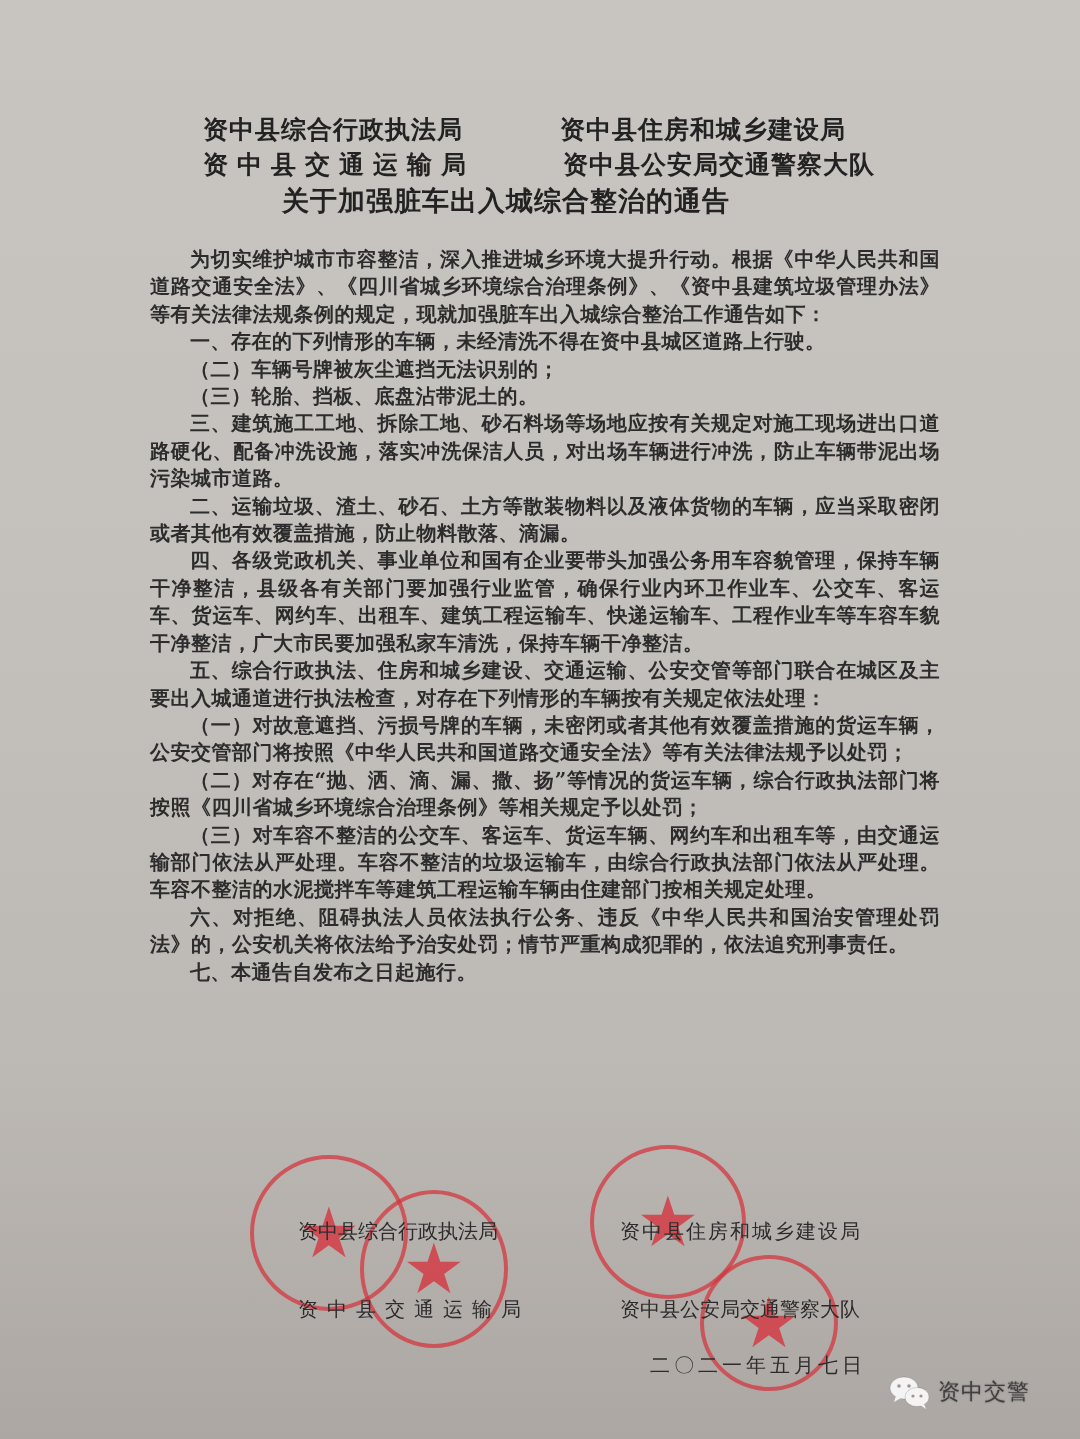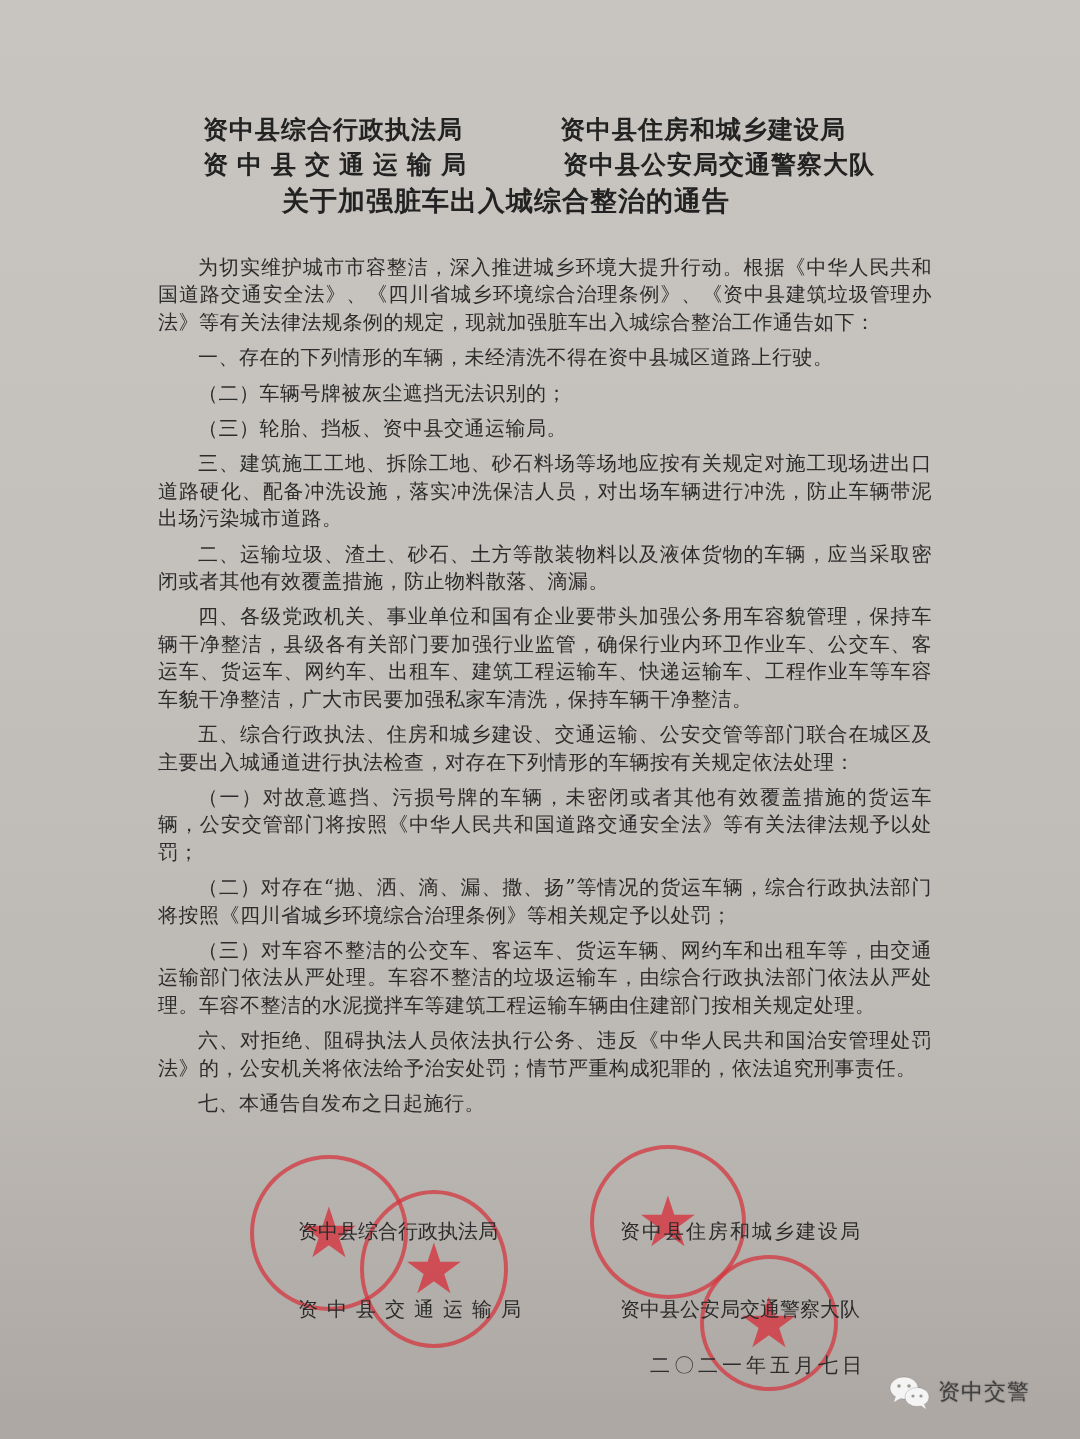--- a/index.html
+++ b/index.html
@@ -11,21 +11,21 @@
   }
   .header { position: absolute; left: 0; top: 108px; width: 1080px; }
   .hdr-row { position: absolute; font-size: 25px; font-weight: bold; color: #222; white-space: nowrap; letter-spacing: 1px; }
   .hdr-l1 { left: 203px; top: 5px; }
   .hdr-r1 { left: 560px; top: 5px; }
   .hdr-l2 { left: 203px; top: 40px; letter-spacing: 9px; }
   .hdr-r2 { left: 563px; top: 40px; }
   .title { position: absolute; left: 0; top: 75px; width: 1012px; text-align: center; font-size: 27px; font-weight: bold; color: #222; letter-spacing: 1px; }
 
   .body-text { position: absolute; left: 150px; top: 246px; width: 790px; font-size: 20px; line-height: 27.4px; color: #2c2c2c; letter-spacing: 0.5px; }
-  .body-text p { margin: 8px; text-align: justify; text-indent: 2em; }
+  .body-text p { margin: 0; text-align: justify; text-indent: 2em; font-weight: bold; }
   .body-text p.sub { text-indent: 2em; }
 
   .signatures { position: absolute; left: 0; top: 0; width: 1080px; height: 1439px; pointer-events: none; }
   .sig { position: absolute; font-size: 20px; color: #2c2c2c; white-space: nowrap; z-index: 3; }
   .sig-1 { left: 298px; top: 1218px; }
   .sig-2 { left: 620px; top: 1218px; letter-spacing: 2px; }
   .sig-3 { left: 298px; top: 1296px; letter-spacing: 9px; }
   .sig-4 { left: 620px; top: 1296px; }
   .sig-date { left: 650px; top: 1352px; letter-spacing: 4px; }
 
@@ -48,21 +48,21 @@
   <div class="hdr-row hdr-r1">资中县住房和城乡建设局</div>
   <div class="hdr-row hdr-l2">资中县交通运输局</div>
   <div class="hdr-row hdr-r2">资中县公安局交通警察大队</div>
   <div class="title">关于加强脏车出入城综合整治的通告</div>
 </div>
 
 <div class="body-text">
   <p>为切实维护城市市容整洁，深入推进城乡环境大提升行动。根据《中华人民共和国道路交通安全法》、《四川省城乡环境综合治理条例》、《资中县建筑垃圾管理办法》等有关法律法规条例的规定，现就加强脏车出入城综合整治工作通告如下：</p>
   <p>一、存在的下列情形的车辆，未经清洗不得在资中县城区道路上行驶。</p>
   <p class="sub">（二）车辆号牌被灰尘遮挡无法识别的；</p>
-  <p class="sub">（三）轮胎、挡板、资中县交通运输局。</p>
+  <p class="sub">（三）轮胎、挡板、底盘沾带泥土的。</p>
   <p>三、建筑施工工地、拆除工地、砂石料场等场地应按有关规定对施工现场进出口道路硬化、配备冲洗设施，落实冲洗保洁人员，对出场车辆进行冲洗，防止车辆带泥出场污染城市道路。</p>
   <p>二、运输垃圾、渣土、砂石、土方等散装物料以及液体货物的车辆，应当采取密闭或者其他有效覆盖措施，防止物料散落、滴漏。</p>
   <p>四、各级党政机关、事业单位和国有企业要带头加强公务用车容貌管理，保持车辆干净整洁，县级各有关部门要加强行业监管，确保行业内环卫作业车、公交车、客运车、货运车、网约车、出租车、建筑工程运输车、快递运输车、工程作业车等车容车貌干净整洁，广大市民要加强私家车清洗，保持车辆干净整洁。</p>
   <p>五、综合行政执法、住房和城乡建设、交通运输、公安交管等部门联合在城区及主要出入城通道进行执法检查，对存在下列情形的车辆按有关规定依法处理：</p>
   <p class="sub">（一）对故意遮挡、污损号牌的车辆，未密闭或者其他有效覆盖措施的货运车辆，公安交管部门将按照《中华人民共和国道路交通安全法》等有关法律法规予以处罚；</p>
   <p class="sub">（二）对存在“抛、洒、滴、漏、撒、扬”等情况的货运车辆，综合行政执法部门将按照《四川省城乡环境综合治理条例》等相关规定予以处罚；</p>
   <p class="sub">（三）对车容不整洁的公交车、客运车、货运车辆、网约车和出租车等，由交通运输部门依法从严处理。车容不整洁的垃圾运输车，由综合行政执法部门依法从严处理。车容不整洁的水泥搅拌车等建筑工程运输车辆由住建部门按相关规定处理。</p>
   <p>六、对拒绝、阻碍执法人员依法执行公务、违反《中华人民共和国治安管理处罚法》的，公安机关将依法给予治安处罚；情节严重构成犯罪的，依法追究刑事责任。</p>
   <p>七、本通告自发布之日起施行。</p>
 </div>

